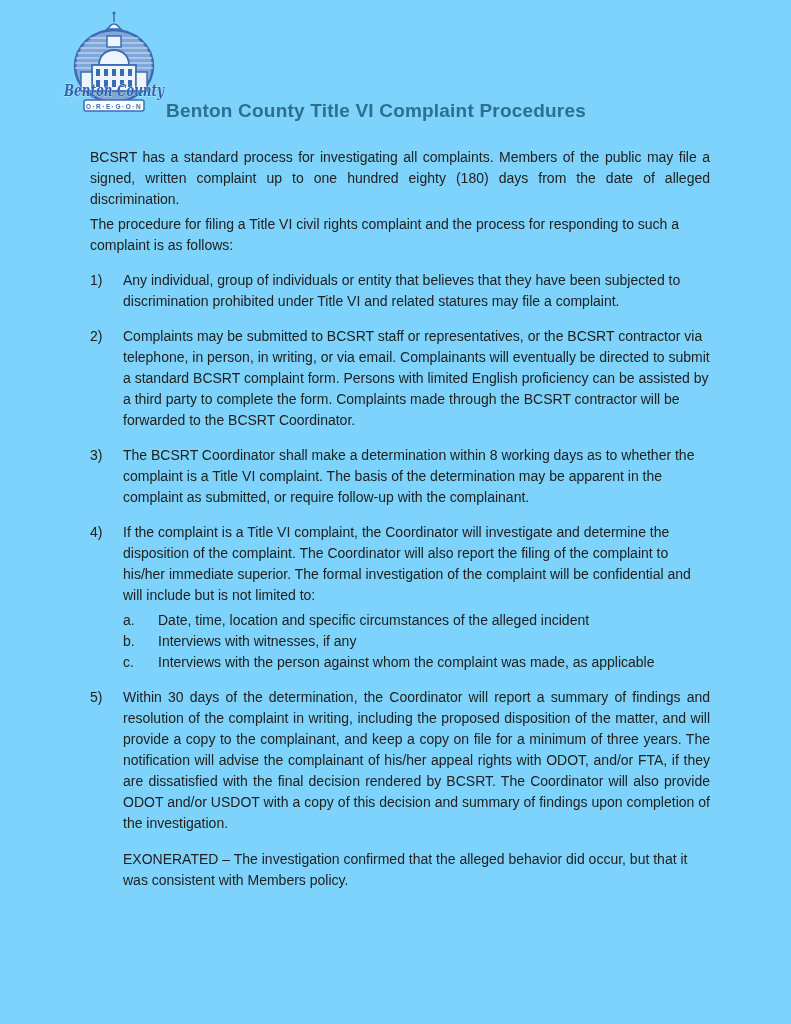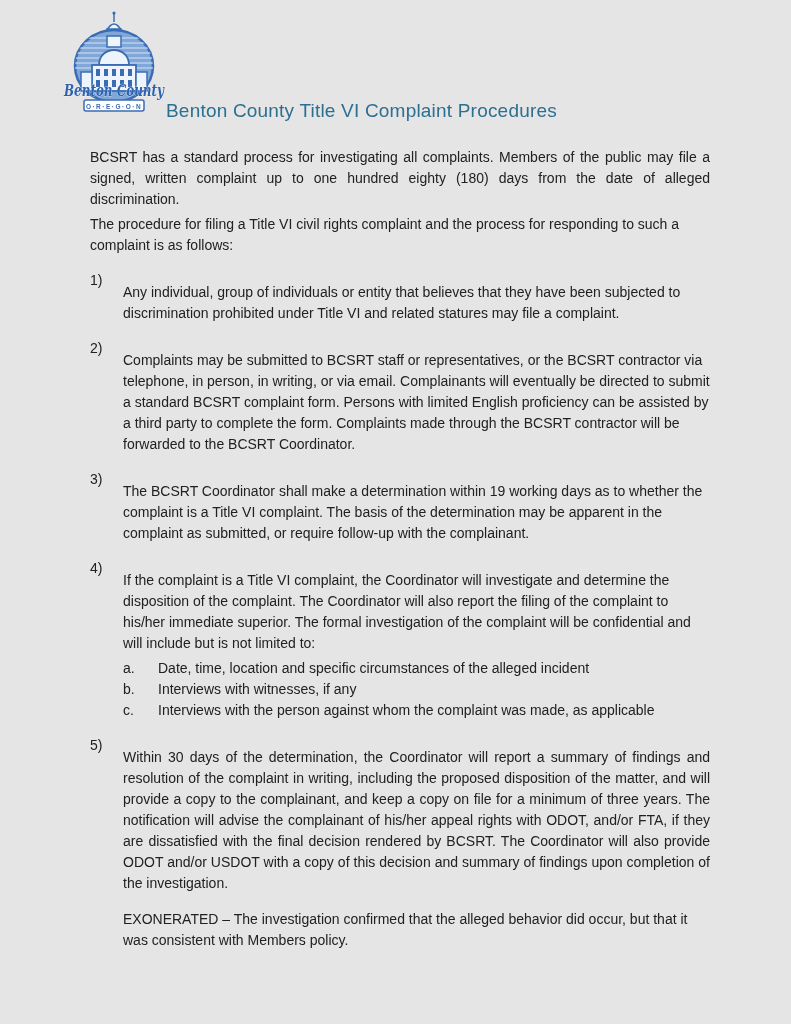--- a/index.html
+++ b/index.html
@@ -4,42 +4,42 @@
 <style>
   html, body {
     margin: 0;
     padding: 0;
     background: #ffffff;
   }
   .page {
     position: relative;
     width: 791px;
     height: 1024px;
-    background: #e5e5e5;
+    background: #7dd3fc;
     font-family: "Liberation Sans", sans-serif;
     color: #212121;
     overflow: hidden;
   }
 
   
   .logo {
     position: absolute;
     left: 62px;
     top: 10px;
     width: 104px;
     height: 110px;
   }
   .logo svg { overflow: visible; }
   .doc-title {
     position: absolute;
     left: 166px;
     top: 100px;
     margin: 0;
     font-size: 19px;
-    font-weight: normal;
+    font-weight: bold;
     letter-spacing: 0.2px;
     color: #2c6f91;
     white-space: nowrap;
   }
 
   
   .content {
     position: absolute;
     left: 90px;
     top: 147px;
@@ -53,21 +53,20 @@
 
   .item {
     display: flex;
     margin-top: 14px;
   }
   .item .num {
     flex: 0 0 33px;
   }
   .item .itext {
     flex: 1 1 auto;
-    margin-top: 12px;
   }
   .item.justified .itext { text-align: justify; }
 
   .sublist { margin: 4px 0 0 33px; }
   .subitem { display: flex; }
   .subitem .letter { flex: 0 0 35px; }
   .subitem .stext { flex: 1 1 auto; }
 
   .closing {
     margin: 13px 0 0 33px;
@@ -144,21 +143,21 @@
       <span class="itext">Any individual, group of individuals or entity that believes that they have been subjected to discrimination prohibited under Title VI and related statures may file a complaint.</span>
     </div>
 
     <div class="item">
       <span class="num">2)</span>
       <span class="itext">Complaints may be submitted to BCSRT staff or representatives, or the BCSRT contractor via telephone, in person, in writing, or via email. Complainants will eventually be directed to submit a standard BCSRT complaint form. Persons with limited English proficiency can be assisted by a third party to complete the form. Complaints made through the BCSRT contractor will be forwarded to the BCSRT Coordinator.</span>
     </div>
 
     <div class="item">
       <span class="num">3)</span>
-      <span class="itext">The BCSRT Coordinator shall make a determination within 19 working days as to whether the complaint is a Title VI complaint.  The basis of the determination may be apparent in the complaint as submitted, or require follow-up with the complainant.</span>
+      <span class="itext">The BCSRT Coordinator shall make a determination within 8 working days as to whether the complaint is a Title VI complaint.  The basis of the determination may be apparent in the complaint as submitted, or require follow-up with the complainant.</span>
     </div>
 
     <div class="item">
       <span class="num">4)</span>
       <span class="itext">If the complaint is a Title VI complaint, the Coordinator will investigate and determine the disposition of the complaint.  The Coordinator will also report the filing of the complaint to his/her immediate superior. The formal investigation of the complaint will be confidential and will include but is not limited to:</span>
     </div>
 
     <div class="sublist">
       <div class="subitem">
         <span class="letter">a.</span>

